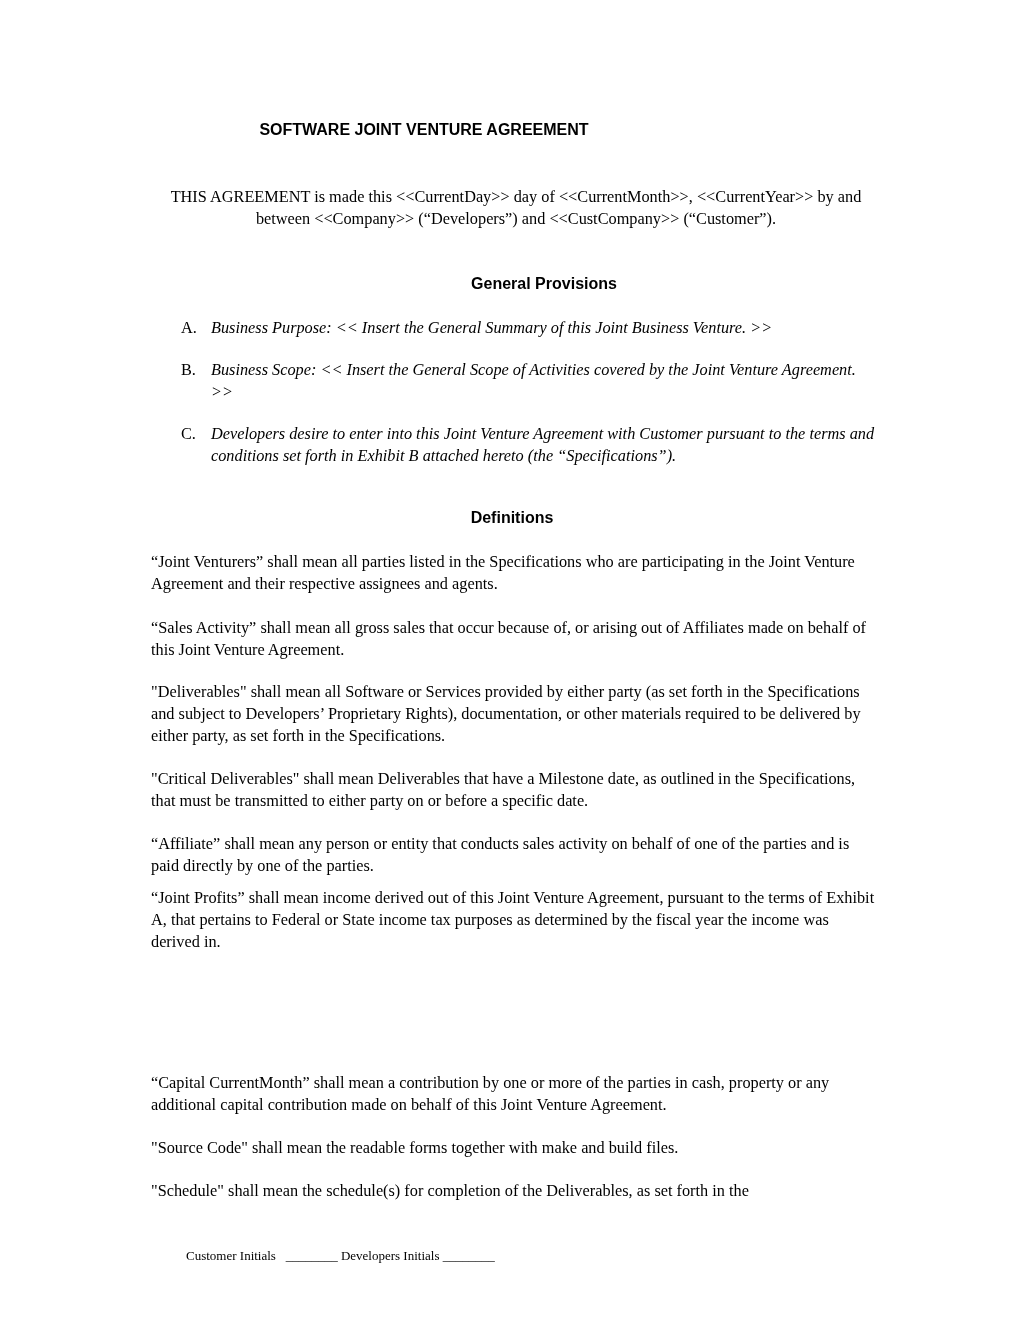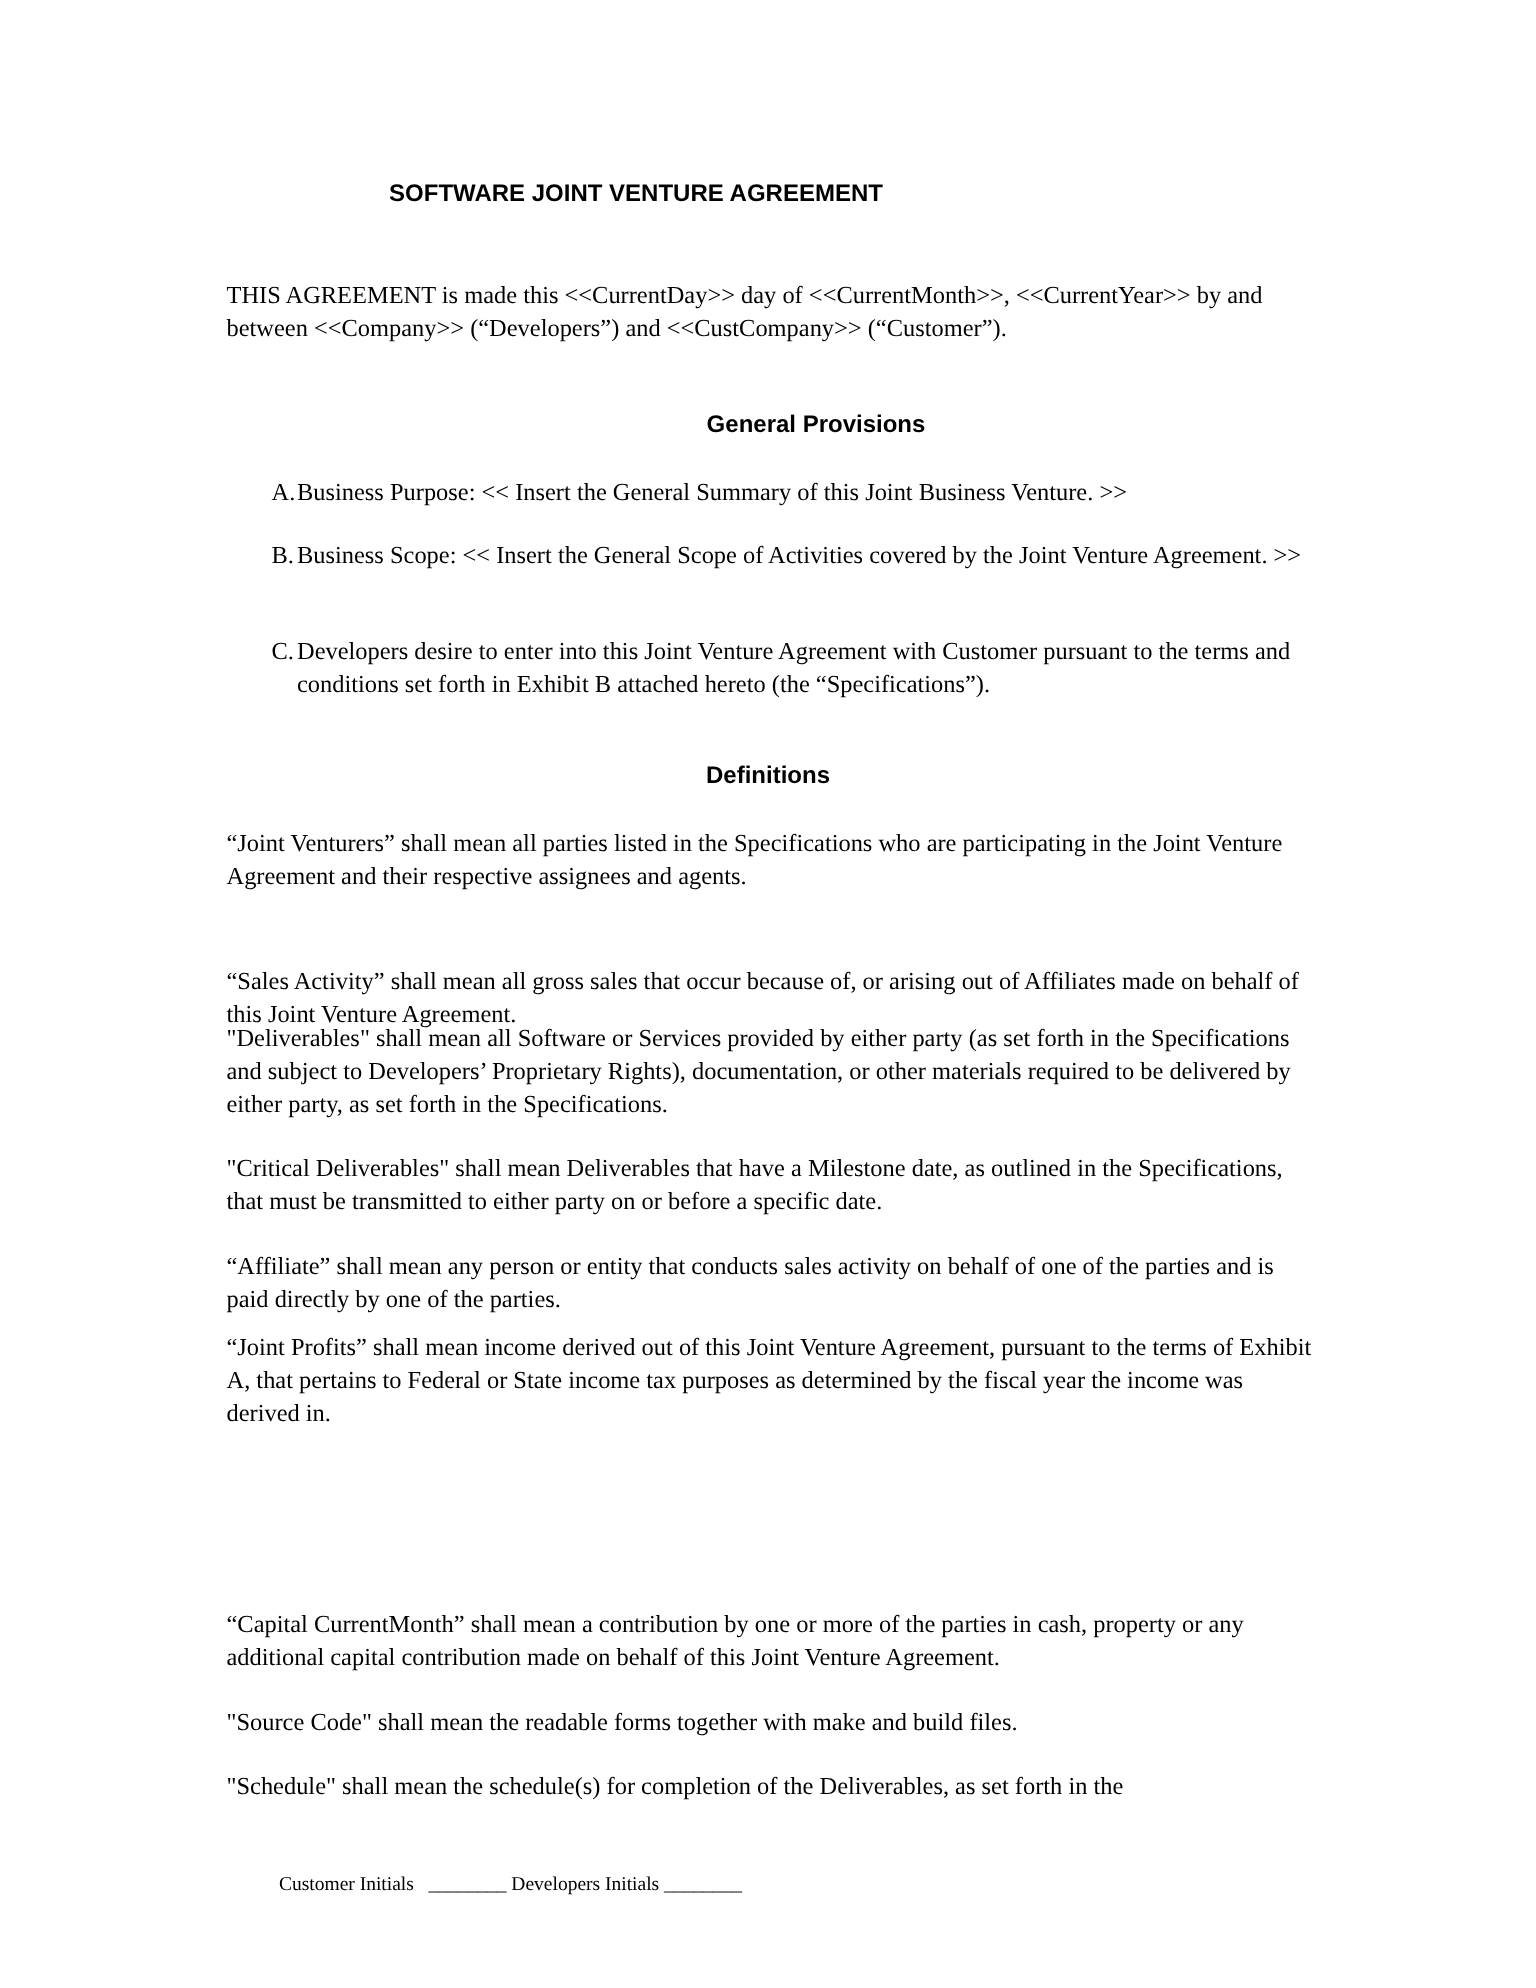--- a/index.html
+++ b/index.html
@@ -15,53 +15,53 @@
   }
   .para {
     position: absolute; left: 151px; width: 730px;
     font-family: "Liberation Serif", serif; font-size: 16.3px; line-height: 22px;
   }
   .item {
     position: absolute; left: 181px; width: 700px;
     font-family: "Liberation Serif", serif; font-size: 16.3px; line-height: 22px;
   }
   .item .marker { position: absolute; left: 0; top: 0; }
-  .item .text { display: block; margin-left: 17px; }
+  .item .text { display: block; margin-left: 30px; font-style: italic; }
   .footer {
     position: absolute; left: 151px; top: 1248px;
     font-family: "Liberation Serif", serif; font-size: 13px; line-height: 16px; white-space: pre; margin-left: 35px;
   }
 </style>
 </head>
 <body>
 
 <div class="page">
   <div class="title">SOFTWARE JOINT VENTURE AGREEMENT</div>
 
-  <div class="para" style="top:186px;">THIS AGREEMENT is made this &lt;&lt;CurrentDay&gt;&gt; day of &lt;&lt;CurrentMonth&gt;&gt;, &lt;&lt;CurrentYear&gt;&gt; by and between &lt;&lt;Company&gt;&gt; (“Developers”) and &lt;&lt;CustCompany&gt;&gt; (“Customer”).</div>
+  <div class="para" style="top:186px;text-align:center;">THIS AGREEMENT is made this &lt;&lt;CurrentDay&gt;&gt; day of &lt;&lt;CurrentMonth&gt;&gt;, &lt;&lt;CurrentYear&gt;&gt; by and between &lt;&lt;Company&gt;&gt; (“Developers”) and &lt;&lt;CustCompany&gt;&gt; (“Customer”).</div>
 
   <div class="h2" style="top:275px;padding-left:32px;">General Provisions</div>
 
   <div class="item" style="top:317px;">
     <span class="marker">A.</span>
     <span class="text">Business Purpose: &lt;&lt; Insert the General Summary of this Joint Business Venture. &gt;&gt;</span>
   </div>
   <div class="item" style="top:359px;">
     <span class="marker">B.</span>
     <span class="text">Business Scope: &lt;&lt; Insert the General Scope of Activities covered by the Joint Venture Agreement. &gt;&gt;</span>
   </div>
   <div class="item" style="top:423px;">
     <span class="marker">C.</span>
     <span class="text">Developers desire to enter into this Joint Venture Agreement with Customer pursuant to the terms and conditions set forth in Exhibit B attached hereto (the “Specifications”).</span>
   </div>
 
   <div class="h2" style="top:509px;">Definitions</div>
 
   <div class="para" style="top:551px;">“Joint Venturers” shall mean all parties listed in the Specifications who are participating in the Joint Venture Agreement and their respective assignees and agents.</div>
-  <div class="para" style="top:617px;margin-top:26px;">“Sales Activity” shall mean all gross sales that occur because of, or arising out of Affiliates made on behalf of this Joint Venture Agreement.</div>
+  <div class="para" style="top:617px;">“Sales Activity” shall mean all gross sales that occur because of, or arising out of Affiliates made on behalf of this Joint Venture Agreement.</div>
   <div class="para" style="top:681px;">"Deliverables" shall mean all Software or Services provided by either party (as set forth in the Specifications and subject to Developers’ Proprietary Rights), documentation, or other materials required to be delivered by either party, as set forth in the Specifications.</div>
   <div class="para" style="top:768px;">"Critical Deliverables" shall mean Deliverables that have a Milestone date, as outlined in the Specifications, that must be transmitted to either party on or before a specific date.</div>
   <div class="para" style="top:833px;font-family:Liberation Serif, serif;">“Affiliate” shall mean any person or entity that conducts sales activity on behalf of one of the parties and is paid directly by one of the parties.</div>
   <div class="para" style="top:887px;">“Joint Profits” shall mean income derived out of this Joint Venture Agreement, pursuant to the terms of Exhibit A, that pertains to Federal or State income tax purposes as determined by the fiscal year the income was derived in.</div>
   <div class="para" style="top:1072px;">“Capital CurrentMonth” shall mean a contribution by one or more of the parties in cash, property or any additional capital contribution made on behalf of this Joint Venture Agreement.</div>
   <div class="para" style="top:1137px;">"Source Code" shall mean the readable forms together with make and build files.</div>
   <div class="para" style="top:1180px;">"Schedule" shall mean the schedule(s) for completion of the Deliverables, as set forth in the</div>
 
   <div class="footer">Customer Initials   ________ Developers Initials ________</div>
 </div>

